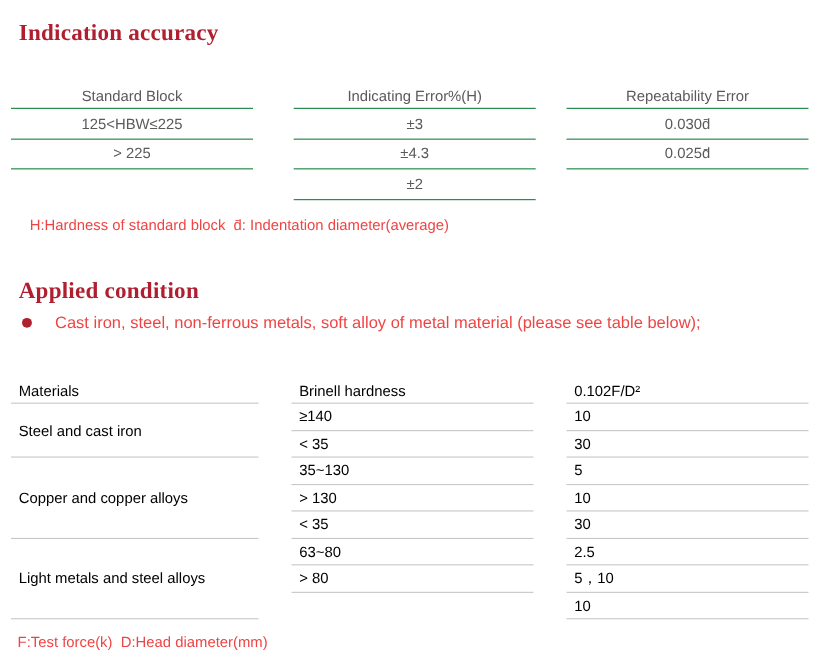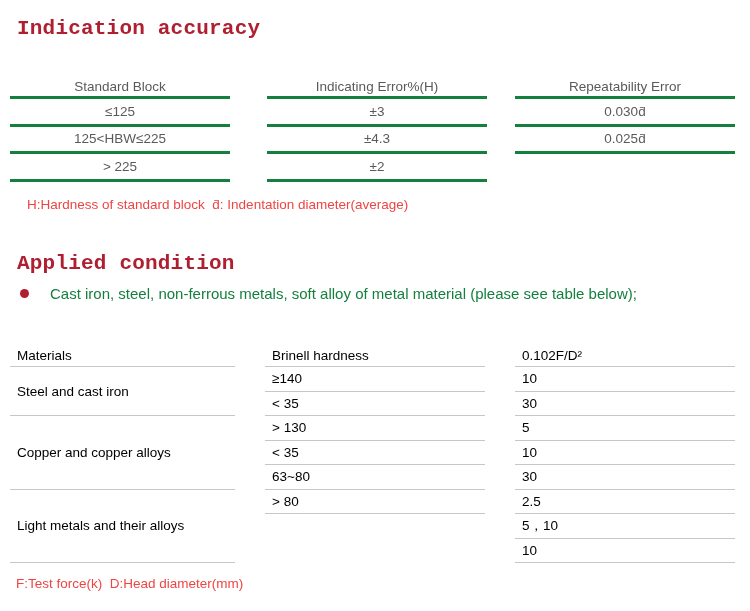--- a/index.html
+++ b/index.html
@@ -2,50 +2,50 @@
 <html><head>
 <meta charset="utf-8">
 <style>
   * { margin:0; padding:0; box-sizing:border-box; }
   html,body { background:#ffffff; }
   body { width:750px; height:611px; font-family:"Liberation Sans", sans-serif; }
   .page { position:relative; width:750px; height:611px; background:#ffffff; overflow:hidden; }
 
   .sec-title {
     position:absolute;
-    font-family:Liberation Mono, monospace;
+    font-family:Liberation Serif, serif;
     font-weight:bold;
     font-size:21px;
     color:#b01f30;
     letter-spacing:0.2px;
   }
   #title1 { left:17px; top:17px; }
   #title2 { left:17px; top:252px; }
 
   
   .t1 { position:absolute; left:10px; top:76px; width:725px; display:flex; }
   .t1col { width:220px; }
   .t1col.c1 { margin-right:37px; }
   .t1col.c2 { margin-right:28px; }
   .t1cell {
     height:27.5px;
-    border-bottom:3px solid #15803d;
+    border-bottom:1px solid #15803d;
     display:flex; align-items:center; justify-content:center;
     font-size:13.5px; color:#5a5a5a;
   }
   .t1cell.head { height:23px; }
 
   
   .note { position:absolute; font-size:13.5px; color:#ef4444; white-space:pre-wrap; }
   #note1 { left:27px; top:197px; }
   #note2 { left:16px; top:576px; }
 
   
   .bullets { position:absolute; left:20px; top:281px; }
-  .bullet-item { display:flex; align-items:center; height:24px; font-size:15px; color:#15803d; }
+  .bullet-item { display:flex; align-items:center; height:24px; font-size:15px; color:#ef4444; }
   .dot { width:9px; height:9px; border-radius:50%; background:#b01f30; margin-right:21px; flex:none; }
 
   
   .t2 { position:absolute; left:10px; top:345px; width:725px; display:flex; }
   .t2col1 { width:225px; margin-right:30px; }
   .t2col2 { width:220px; margin-right:30px; }
   .t2col3 { width:220px; }
   .t2cell {
     border-bottom:1px solid #c7c7c7;
     display:flex; align-items:center;
@@ -60,21 +60,20 @@
 </head>
 <body>
 
 <div class="page">
 
   <h2 class="sec-title" id="title1">Indication accuracy</h2>
 
   <div class="t1">
     <div class="t1col c1">
       <div class="t1cell head">Standard Block</div>
-      <div class="t1cell">≤125</div>
       <div class="t1cell">125&lt;HBW≤225</div>
       <div class="t1cell">&gt; 225</div>
     </div>
     <div class="t1col c2">
       <div class="t1cell head">Indicating Error%(H)</div>
       <div class="t1cell">±3</div>
       <div class="t1cell">±4.3</div>
       <div class="t1cell">±2</div>
     </div>
     <div class="t1col">
@@ -93,26 +92,27 @@
       <span class="dot"></span>
       <span>Cast iron, steel, non-ferrous metals, soft alloy of metal material (please see table below);</span>
     </div>
   </div>
 
   <div class="t2">
     <div class="t2col1">
       <div class="t2cell t2head">Materials</div>
       <div class="t2cell g2">Steel and cast iron</div>
       <div class="t2cell g3">Copper and copper alloys</div>
-      <div class="t2cell g3">Light metals and their alloys</div>
+      <div class="t2cell g3">Light metals and steel alloys</div>
     </div>
     <div class="t2col2">
       <div class="t2cell t2head">Brinell hardness</div>
       <div class="t2cell r1">≥140</div>
       <div class="t2cell r1">&lt; 35</div>
+      <div class="t2cell r1">35~130</div>
       <div class="t2cell r1">&gt; 130</div>
       <div class="t2cell r1">&lt; 35</div>
       <div class="t2cell r1">63~80</div>
       <div class="t2cell r1">&gt; 80</div>
     </div>
     <div class="t2col3">
       <div class="t2cell t2head">0.102F/D²</div>
       <div class="t2cell r1">10</div>
       <div class="t2cell r1">30</div>
       <div class="t2cell r1">5</div>

